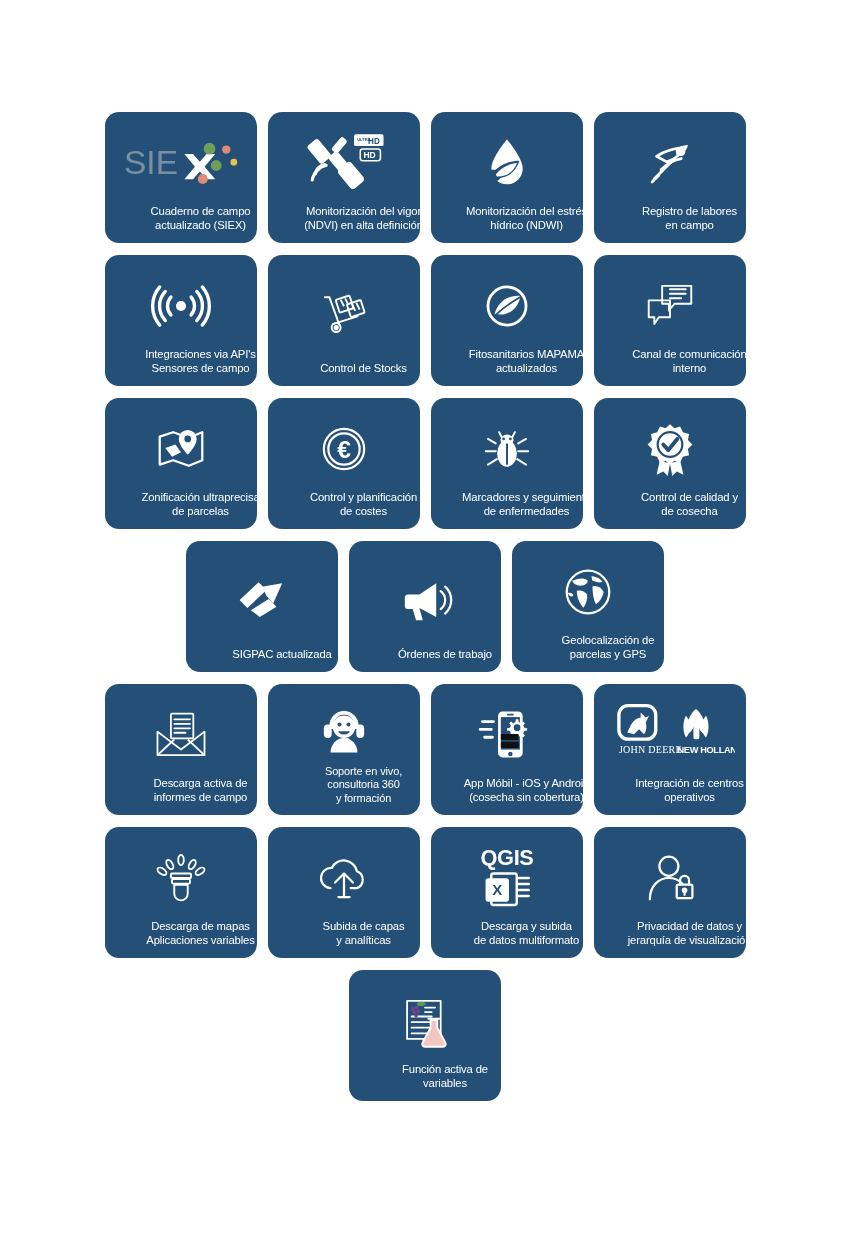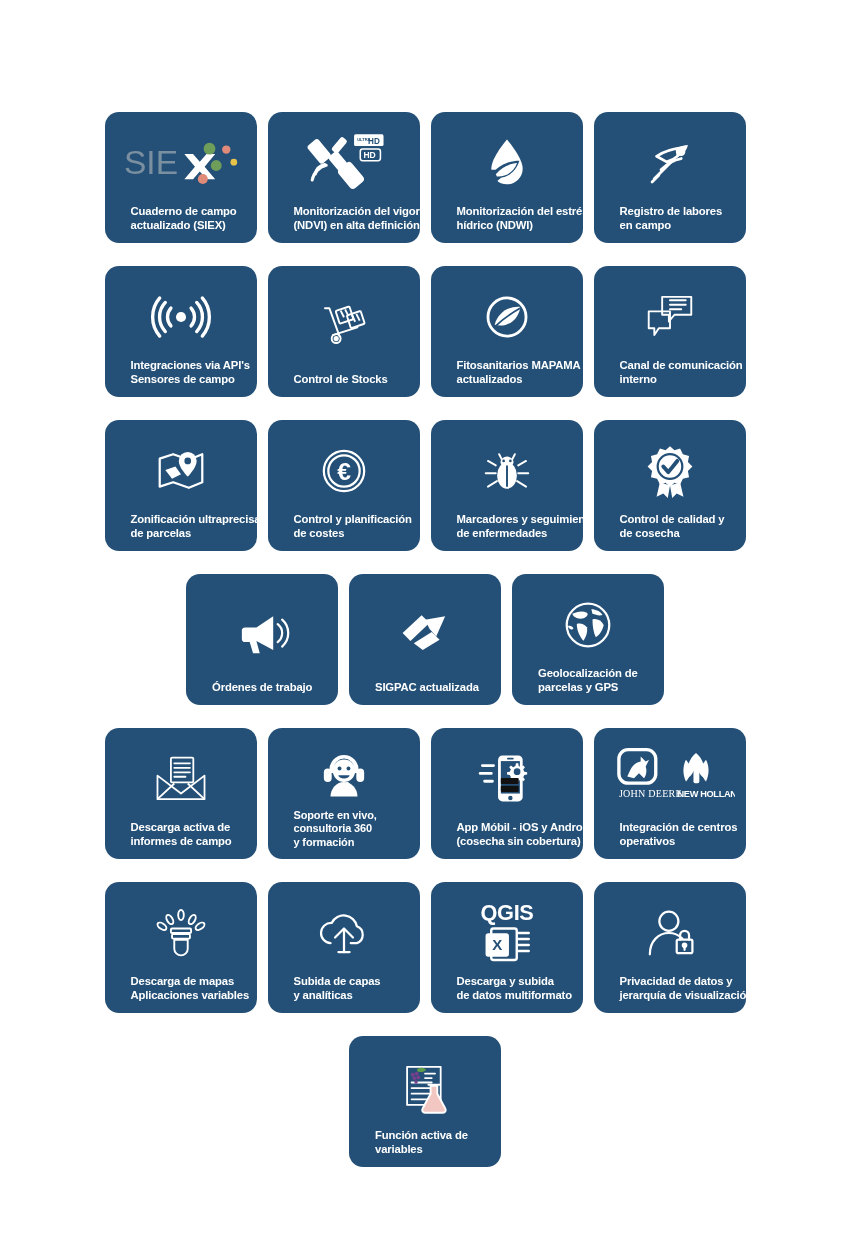--- a/index.html
+++ b/index.html
@@ -33,43 +33,44 @@
     width: 100%;
     display: flex;
     align-items: center;
     justify-content: center;
     min-height: 0;
   }
   .tile .icon-box svg { display: block; }
   .tile .label {
     color: #ffffff;
     font-size: 11.3px;
-    font-weight: bold;
+    font-weight: normal;
     line-height: 1.22;
+    text-align: center;
     letter-spacing: -0.15px;
     width: 100%;
     flex: 0 0 auto;
     padding-bottom: 2px;
     white-space: pre-line;
     margin-left: 40px;
   }
   
   .row {
     display: flex;
     justify-content: center;
     gap: 11px;
     width: 100%;
   }
   .grid2 {
     position: absolute;
     left: 0; top: 112px;
     width: 850px;
     display: flex;
     flex-direction: column;
-    gap: 23px;
+    gap: 12px;
     align-items: center;
   }
   
   .label.sm { font-size: 11px; }
   .label.xs { font-size: 10.0px; line-height: 1.2; }
 </style>
 </head>
 <body>
 
 <div id="grid-wrap">
@@ -274,41 +275,41 @@
           </div>
           <div class="label">Control de calidad y
 de cosecha</div>
         </div>
       </div>
       <div class="row">
         <div class="tile">
           <div class="icon-box">
             <svg viewBox="0 0 100 100" width="62" height="56" xmlns="http://www.w3.org/2000/svg">
               <g fill="#ffffff">
+                <path d="M10 52 L44 20 L58 34 L24 66 Z"></path>
+                <path d="M50 28 L86 22 L70 58 L58 44 Z"></path>
+                <path d="M30 70 L62 50 L76 64 L46 82 Z"></path>
+              </g>
+            </svg>
+          </div>
+          <div class="label">SIGPAC actualizada</div>
+        </div>
+        <div class="tile">
+          <div class="icon-box">
+            <svg viewBox="0 0 100 100" width="62" height="56" xmlns="http://www.w3.org/2000/svg">
+              <g fill="#ffffff">
                 <path d="M14 46 L14 62 a6 6 0 0 0 6 6 L28 68 L34 88 L46 88 L40 66 L70 82 L70 22 L40 42 L20 42 a6 6 0 0 0 -6 4 Z"></path>
               </g>
               <g fill="none" stroke="#ffffff" stroke-width="4" stroke-linecap="round">
                 <path d="M78 36 a20 20 0 0 1 0 32"></path>
                 <path d="M86 28 a32 32 0 0 1 0 48"></path>
               </g>
             </svg>
           </div>
           <div class="label">Órdenes de trabajo</div>
-        </div>
-        <div class="tile">
-          <div class="icon-box">
-            <svg viewBox="0 0 100 100" width="62" height="56" xmlns="http://www.w3.org/2000/svg">
-              <g fill="#ffffff">
-                <path d="M10 52 L44 20 L58 34 L24 66 Z"></path>
-                <path d="M50 28 L86 22 L70 58 L58 44 Z"></path>
-                <path d="M30 70 L62 50 L76 64 L46 82 Z"></path>
-              </g>
-            </svg>
-          </div>
-          <div class="label">SIGPAC actualizada</div>
         </div>
         <div class="tile">
           <div class="icon-box">
             <svg viewBox="0 0 100 100" width="62" height="56" xmlns="http://www.w3.org/2000/svg">
               <circle cx="50" cy="50" r="38" fill="none" stroke="#ffffff" stroke-width="4"></circle>
               <g fill="#ffffff">
                 <path d="M22 30 C30 26 40 24 48 28 C52 32 46 36 42 38 C36 40 28 38 24 34 Z"></path>
                 <path d="M56 22 C64 22 72 26 76 32 C70 34 64 32 58 30 Z"></path>
                 <path d="M30 48 C36 46 44 48 48 54 C50 62 46 72 42 78 C36 72 30 60 30 48 Z"></path>
                 <path d="M58 40 C66 38 74 42 78 50 C76 60 70 68 64 72 C60 64 58 52 58 40 Z"></path>

